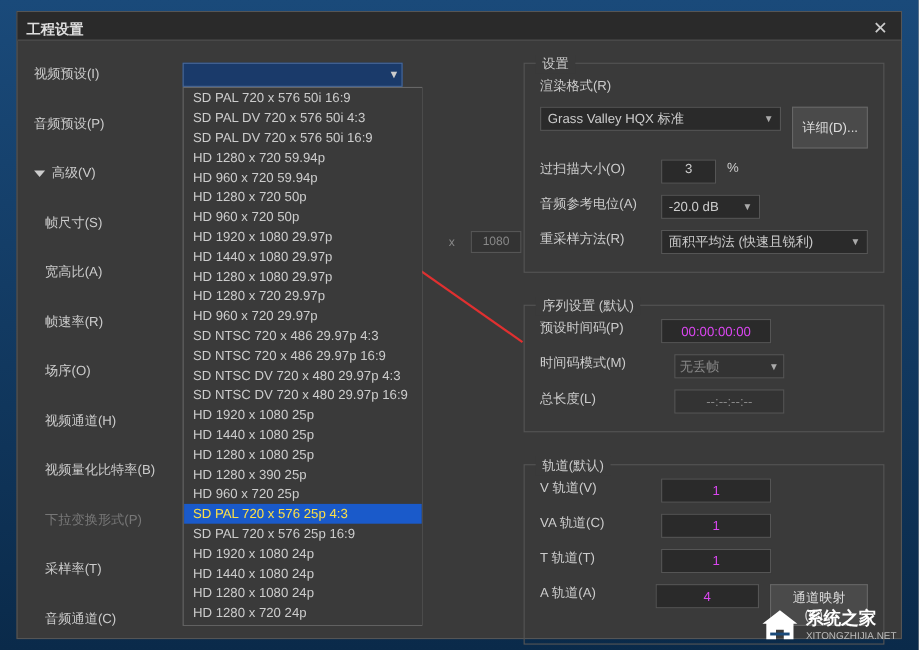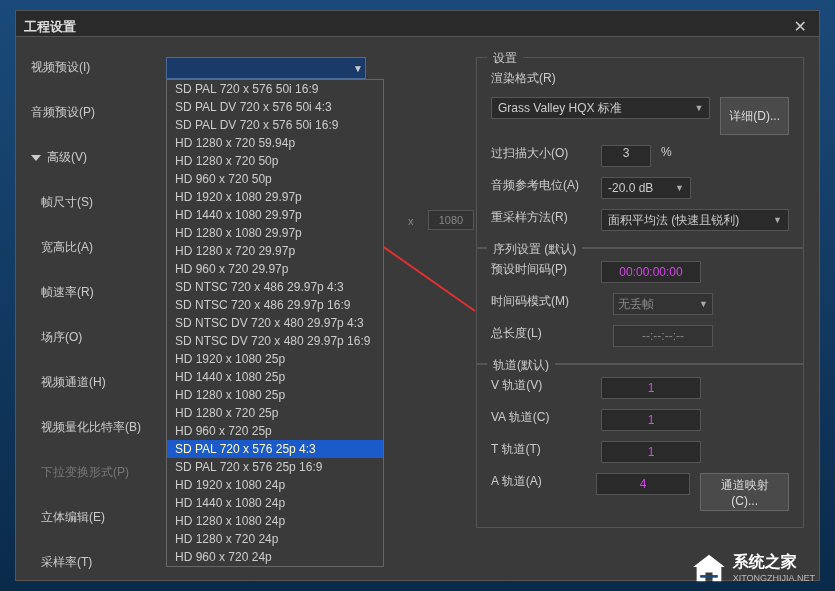--- a/index.html
+++ b/index.html
@@ -17,24 +17,24 @@
 .triangle { display: inline-block; width: 0; height: 0; border-left: 5px solid transparent; border-right: 5px solid transparent; border-top: 6px solid #ccc; margin-right: 2px; }
 .main { flex: 1; display: flex; gap: 20px; position: relative; }
 .left-col { width: 290px; position: relative; }
 .combo { width: 200px; height: 22px; background: #1a3a6a; border: 1px solid #4a6a9a; display: flex; align-items: center; justify-content: flex-end; padding: 0 2px; }
 .combo-arrow { color: #ccc; font-size: 10px; }
 .dropdown { position: absolute; top: 22px; left: 0; width: 218px; max-height: 490px; background: #3a3a3a; border: 1px solid #666; overflow-y: auto; z-index: 10; }
 .dropdown::-webkit-scrollbar { width: 14px; }
 .dropdown::-webkit-scrollbar-track { background: #2a2a2a; }
 .dropdown::-webkit-scrollbar-thumb { background: #666; border: 1px solid #444; }
 .dropdown-item { padding: 2px 8px; color: #ccc; font-size: 12px; cursor: pointer; white-space: nowrap; }
-.dropdown-item.selected { background: #1a5aca; color: #fef9c3; }
+.dropdown-item.selected { background: #1a5aca; color: #fde047; }
 .dim-x { position: absolute; top: 158px; left: 242px; color: #888; font-size: 11px; }
 .dim-val { position: absolute; top: 153px; left: 262px; width: 46px; height: 20px; border: 1px solid #555; background: #333; color: #888; font-size: 11px; text-align: center; line-height: 18px; }
-.right-col { flex: 1; display: flex; flex-direction: column; gap: 0; }
+.right-col { flex: 1; display: flex; flex-direction: column; gap: 29px; }
 .fieldset { border: 1px solid #555; padding: 12px 14px 16px; position: relative; }
 .legend { position: absolute; top: -8px; left: 10px; background: #3a3a3a; padding: 0 6px; color: #ccc; font-size: 12px; }
 .row { display: flex; align-items: flex-start; gap: 10px; margin-bottom: 10px; color: #ccc; font-size: 12px; }
 .row:last-child { margin-bottom: 0; }
 .row-label { width: 100px; }
 .select { flex: 1; height: 22px; background: #2a2a2a; border: 1px solid #555; color: #ccc; font-size: 12px; padding: 0 6px; display: flex; align-items: center; justify-content: space-between; }
 .select-arrow { font-size: 9px; color: #aaa; }
 .btn { height: 38px; background: #4a4a4a; border: 1px solid #666; color: #ddd; font-size: 12px; padding: 0 8px; cursor: pointer; display: inline-flex; align-items: center; }
 .input-sm { width: 50px; height: 22px; background: #2a2a2a; border: 1px solid #555; color: #ccc; font-size: 12px; text-align: center; }
 .input-md { width: 100px; height: 22px; background: #2a2a2a; border: 1px solid #555; color: #d946ef; font-size: 12px; text-align: center; line-height: 20px; }
@@ -63,51 +63,51 @@
         <span class="triangle"></span>
         <span>高级(V)</span>
       </div>
       <div class="sidebar-item sub">帧尺寸(S)</div>
       <div class="sidebar-item sub">宽高比(A)</div>
       <div class="sidebar-item sub">帧速率(R)</div>
       <div class="sidebar-item sub">场序(O)</div>
       <div class="sidebar-item sub">视频通道(H)</div>
       <div class="sidebar-item sub">视频量化比特率(B)</div>
       <div class="sidebar-item sub disabled">下拉变换形式(P)</div>
-      <div class="sidebar-item sub">立体编辑(E)</div>
       <div class="sidebar-item sub">采样率(T)</div>
       <div class="sidebar-item sub">音频通道(C)</div>
       <div class="sidebar-item sub">音频量化比特率(U)</div>
     </div>
 
     <div class="main">
       <div class="left-col">
         <div class="combo">
           <span class="combo-arrow">▼</span>
         </div>
         <div class="dropdown" id="dropdown">
             <div class="dropdown-item">SD PAL 720 x 576 50i 16:9</div>
             <div class="dropdown-item">SD PAL DV 720 x 576 50i 4:3</div>
             <div class="dropdown-item">SD PAL DV 720 x 576 50i 16:9</div>
             <div class="dropdown-item">HD 1280 x 720 59.94p</div>
+            <div class="dropdown-item">HD 960 x 720 59.94p</div>
             <div class="dropdown-item">HD 1280 x 720 50p</div>
             <div class="dropdown-item">HD 960 x 720 50p</div>
             <div class="dropdown-item">HD 1920 x 1080 29.97p</div>
             <div class="dropdown-item">HD 1440 x 1080 29.97p</div>
             <div class="dropdown-item">HD 1280 x 1080 29.97p</div>
             <div class="dropdown-item">HD 1280 x 720 29.97p</div>
             <div class="dropdown-item">HD 960 x 720 29.97p</div>
             <div class="dropdown-item">SD NTSC 720 x 486 29.97p 4:3</div>
             <div class="dropdown-item">SD NTSC 720 x 486 29.97p 16:9</div>
             <div class="dropdown-item">SD NTSC DV 720 x 480 29.97p 4:3</div>
             <div class="dropdown-item">SD NTSC DV 720 x 480 29.97p 16:9</div>
             <div class="dropdown-item">HD 1920 x 1080 25p</div>
             <div class="dropdown-item">HD 1440 x 1080 25p</div>
             <div class="dropdown-item">HD 1280 x 1080 25p</div>
-            <div class="dropdown-item">HD 1280 x 720 25p</div>
+            <div class="dropdown-item">HD 1280 x 390 25p</div>
             <div class="dropdown-item">HD 960 x 720 25p</div>
             <div class="dropdown-item selected">SD PAL 720 x 576 25p 4:3</div>
             <div class="dropdown-item">SD PAL 720 x 576 25p 16:9</div>
             <div class="dropdown-item">HD 1920 x 1080 24p</div>
             <div class="dropdown-item">HD 1440 x 1080 24p</div>
             <div class="dropdown-item">HD 1280 x 1080 24p</div>
             <div class="dropdown-item">HD 1280 x 720 24p</div>
             <div class="dropdown-item">HD 960 x 720 24p</div>
           </div>
         <span class="dim-x">x</span>

